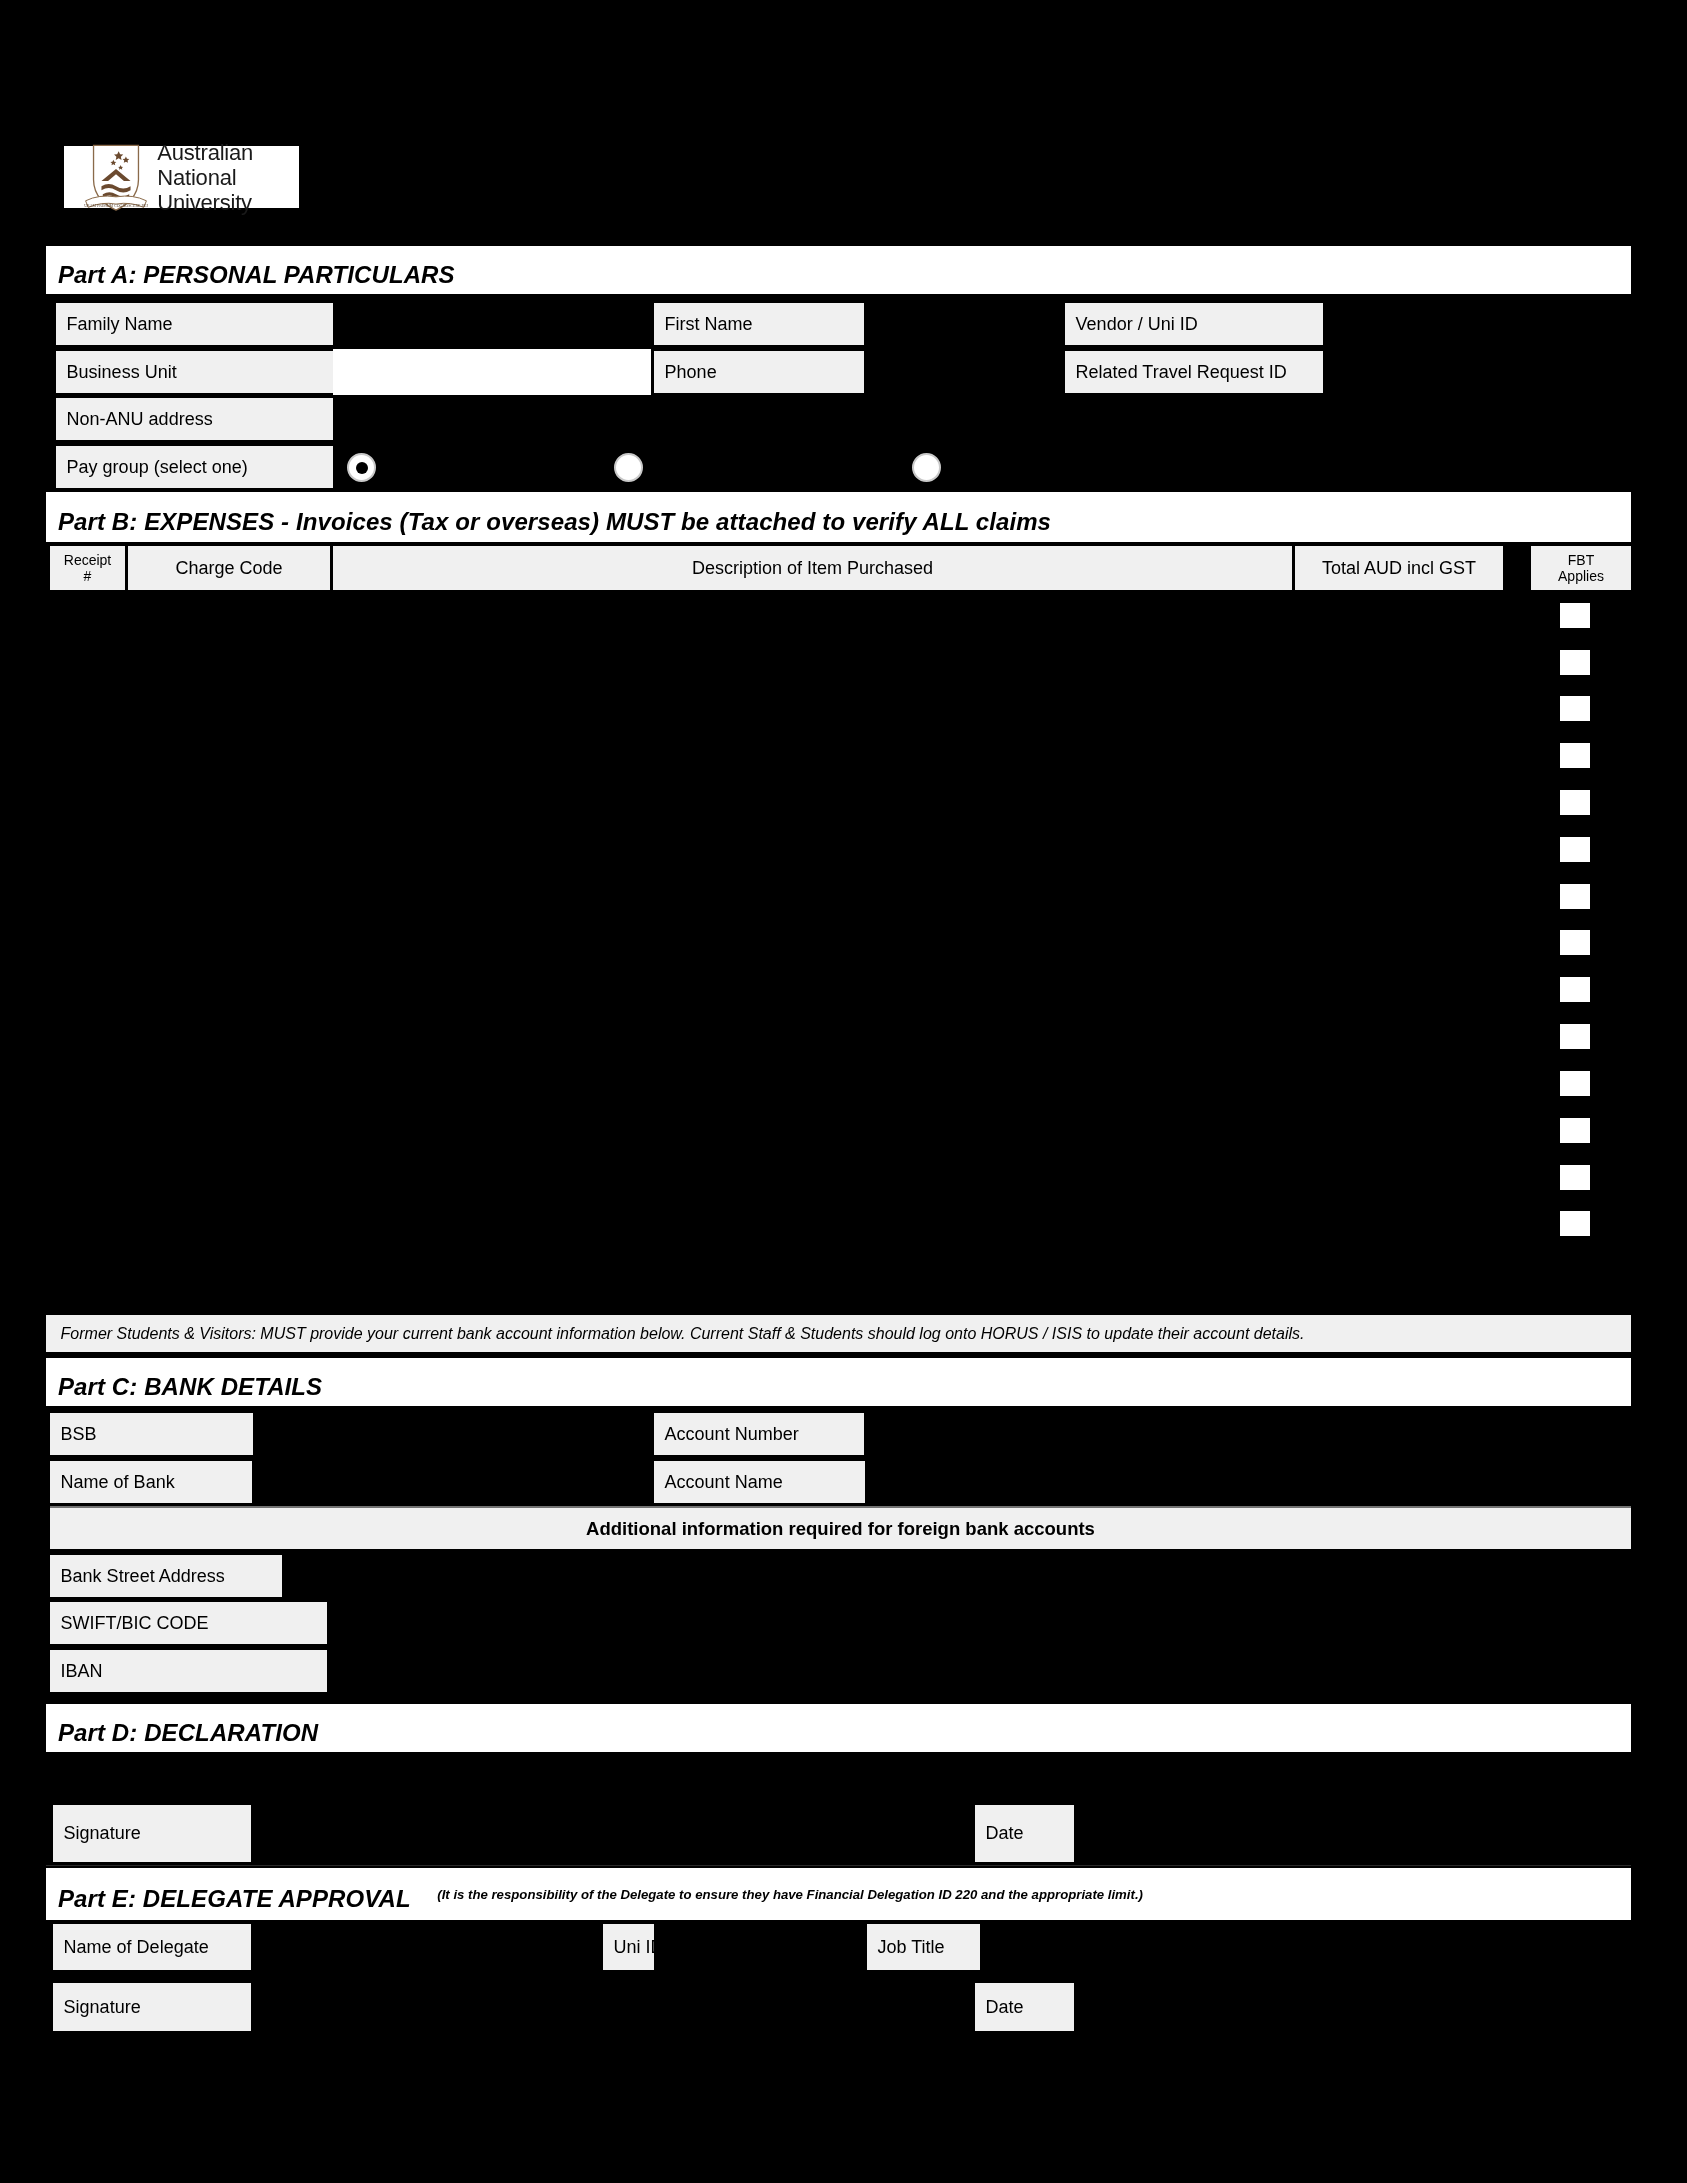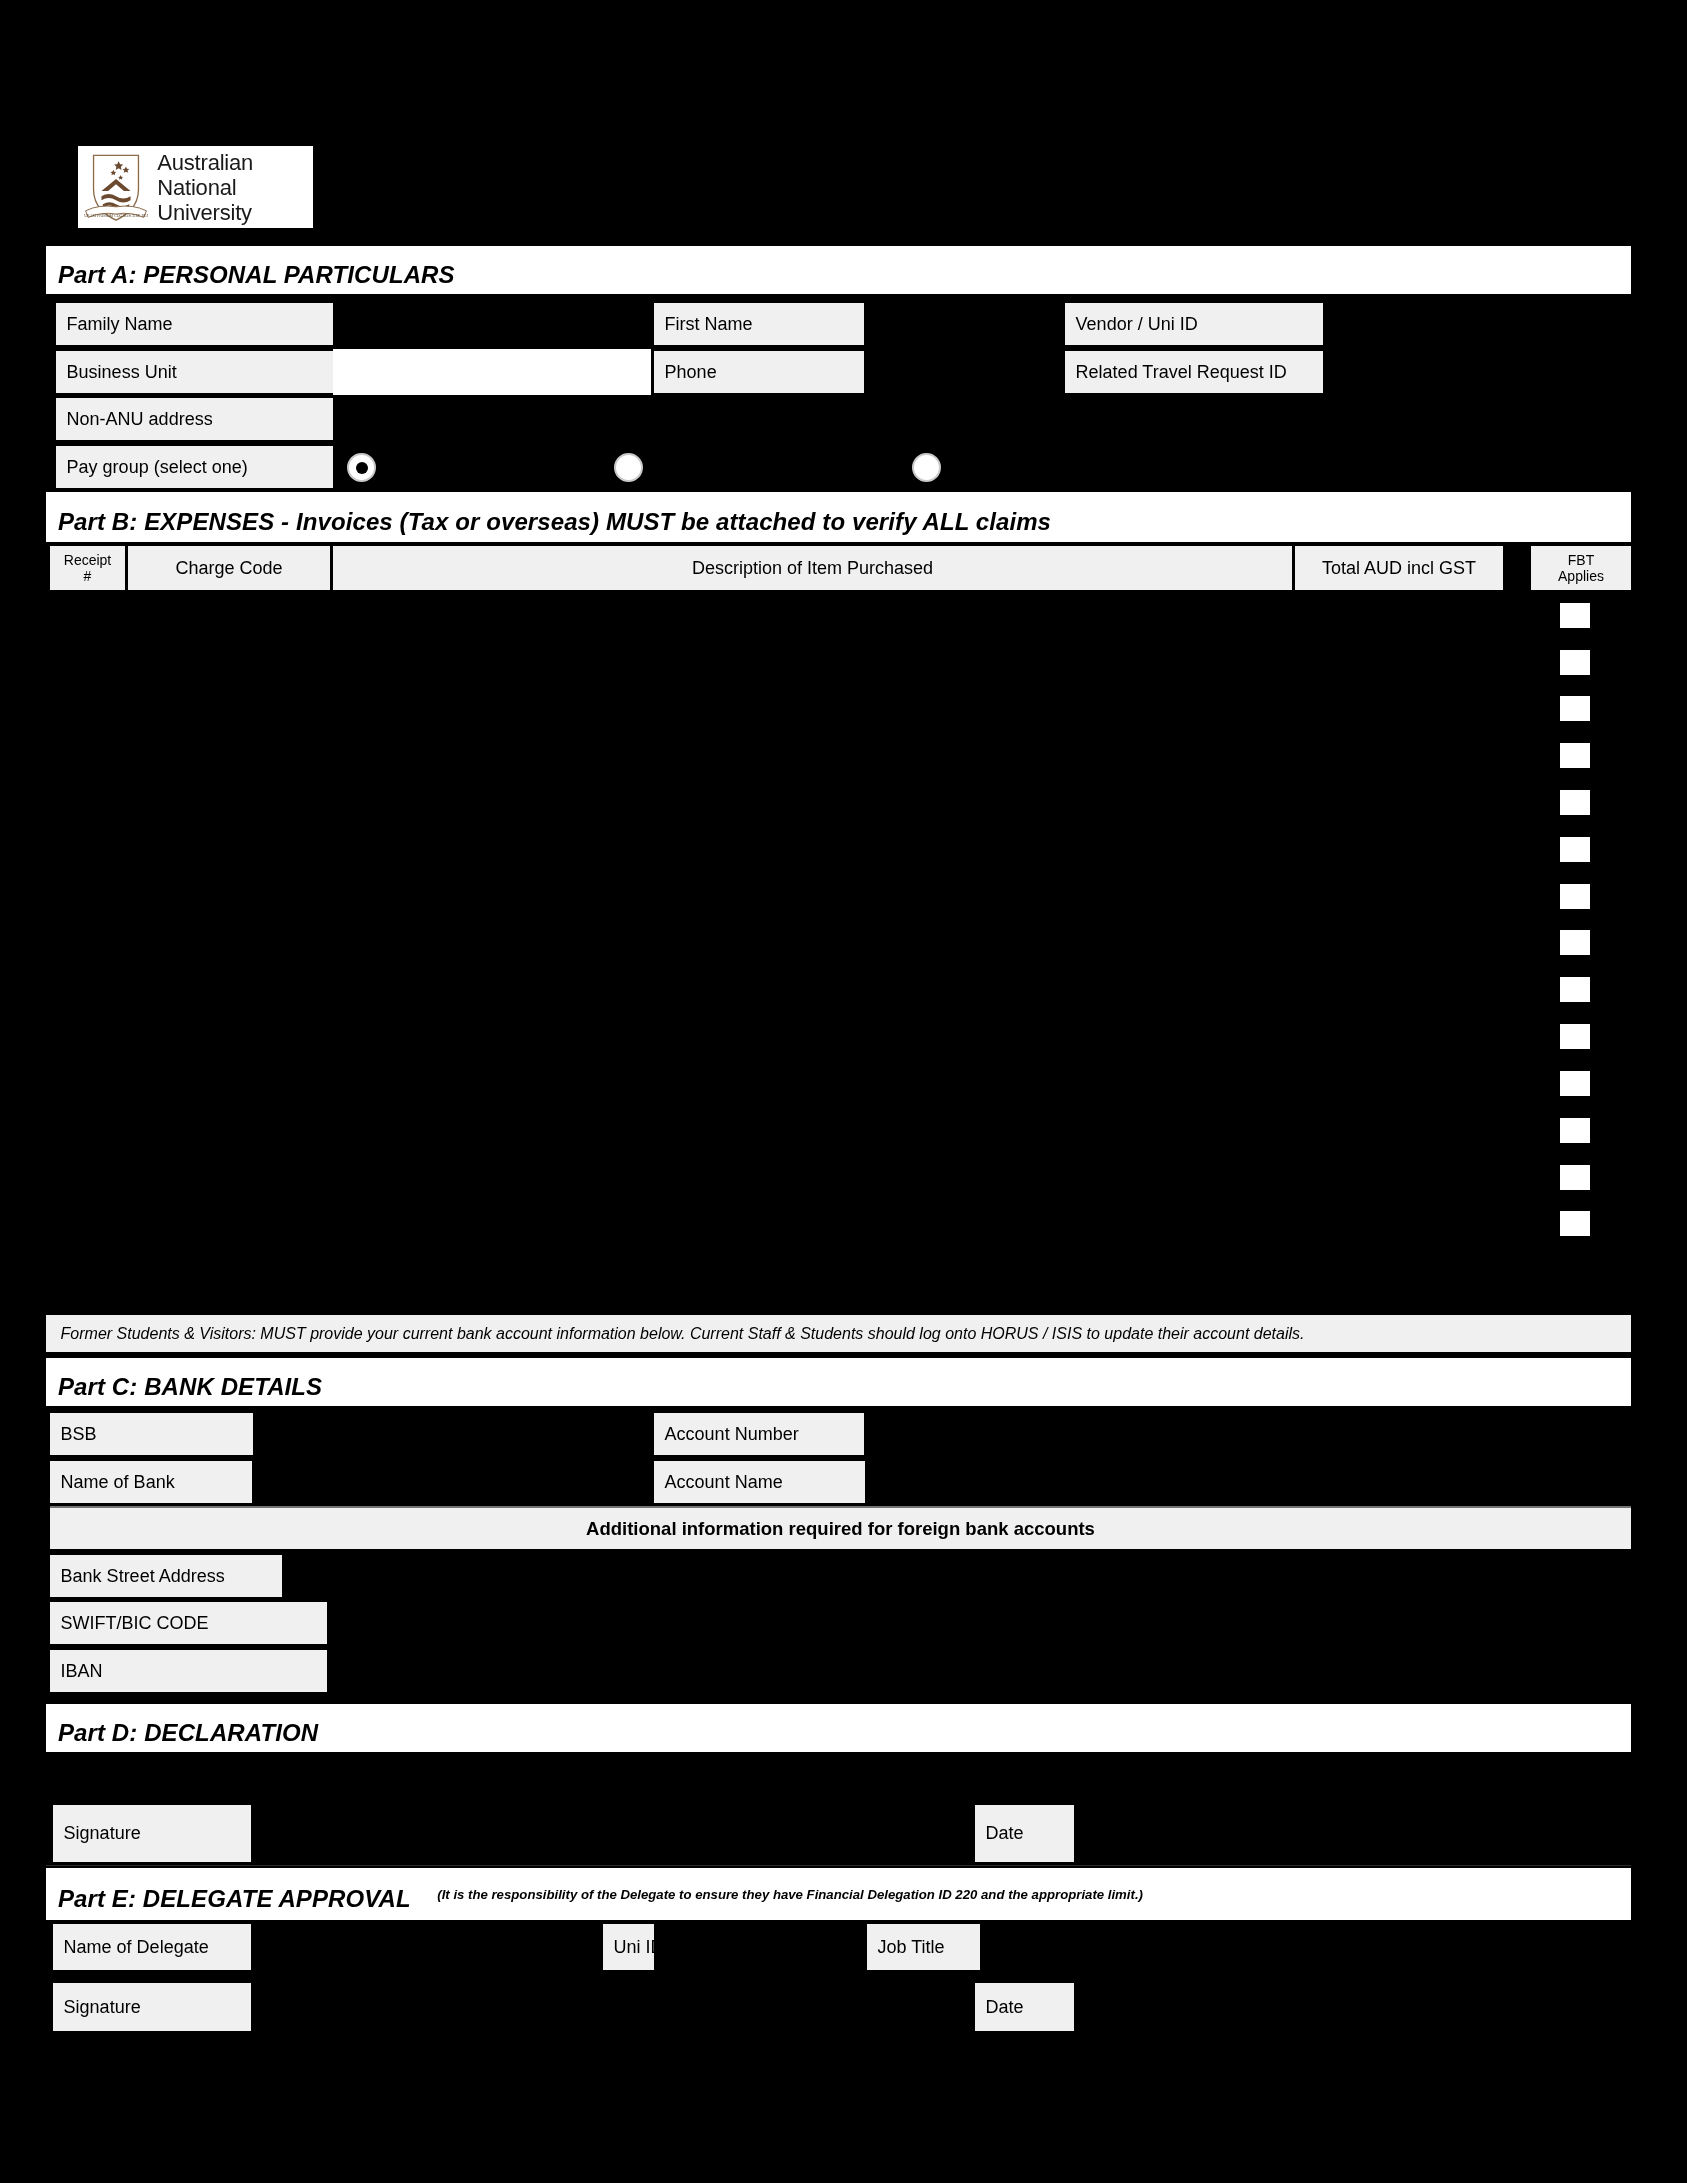--- a/index.html
+++ b/index.html
@@ -14,23 +14,23 @@
     font-family: "Liberation Sans", sans-serif;
     color: #000000;
     overflow: hidden;
   }
 
   
   .abs { position: absolute; box-sizing: border-box; }
 
   
   #logo-box {
-    left: 78px; top: 146px; width: 235px; height: 82px;
-    background: #ffffff;
-    display: flex; align-items: center; padding-left: 6px;
+    left: 64px; top: 146px; width: 235px; height: 62px;
+    background: #ffffff;
+    display: flex; align-items: center; padding-left: 20px;
   }
   #crest { width: 64px; height: 74px; flex: 0 0 auto; }
   #logo-text {
     margin-left: 9.3px;
     font-family: "Liberation Sans", sans-serif;
     font-size: 22px; line-height: 25px; color: #1a1a1a;
     letter-spacing: -0.2px;
   }
 
   

